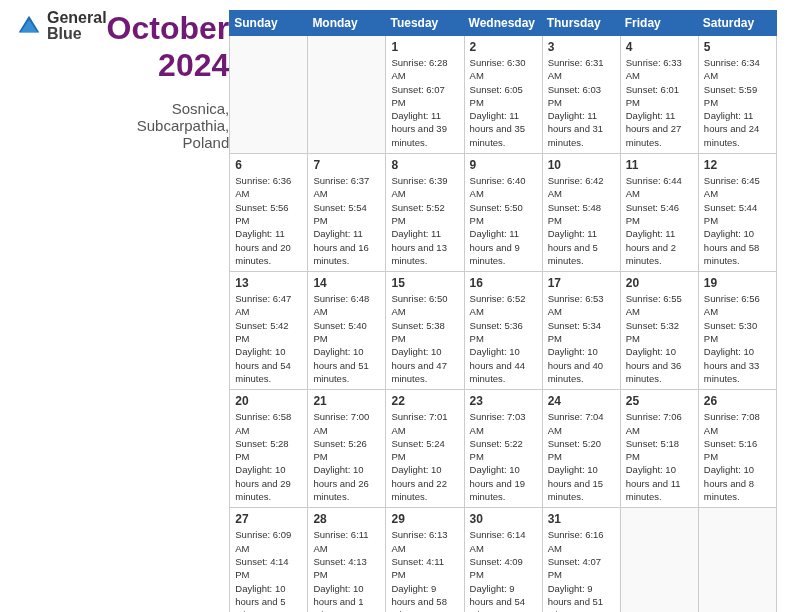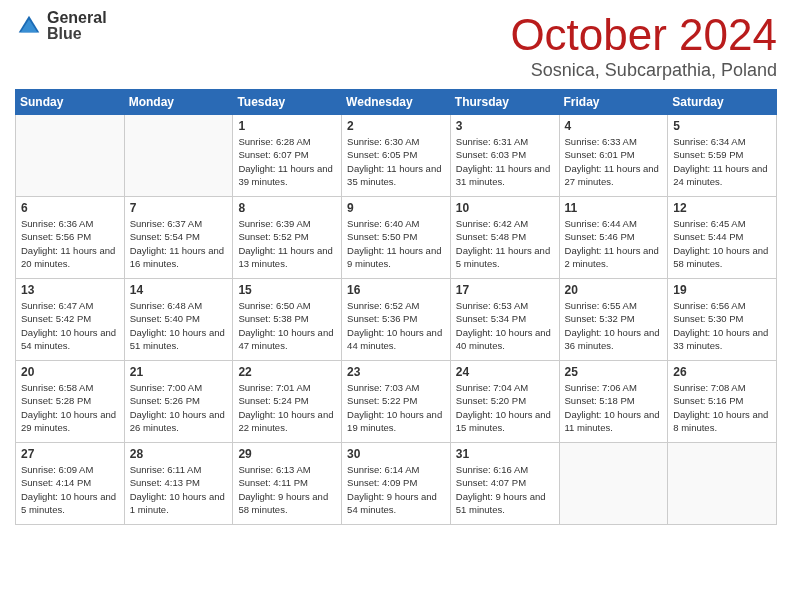--- a/index.html
+++ b/index.html
@@ -8,21 +8,21 @@
       background: #fff;
       width: 792px;
       height: 612px;
       overflow: hidden;
     }
     .page {
       width: 792px;
       height: 500px;
       padding: 10px 15px;
       display: flex;
-      flex-direction: column;
+      flex-direction: row;
     }
     .header {
       display: flex;
       justify-content: space-between;
       align-items: flex-start;
       margin-bottom: 8px;
     }
     .logo {
       display: flex;
       align-items: center;
@@ -44,27 +44,28 @@
       color: #404040;
     }
     .logo-icon {
       width: 28px;
       height: 28px;
     }
     .title-area {
       text-align: right;
     }
     .month-title {
-      font-size: 44px;
-      font-weight: normal;
-      color: #b91c1c;
+      font-size: 32px;
+      font-weight: bold;
+      color: #701a75;
     }
     .location {
-      font-size: 18px;
+      font-size: 15px;
       color: #555;
+      margin-top: 16px;
     }
     table {
       width: 100%;
       border-collapse: collapse;
       table-layout: fixed;
     }
     th {
       background-color: #2a6ab5;
       color: #fff;
       padding: 5px 4px;

